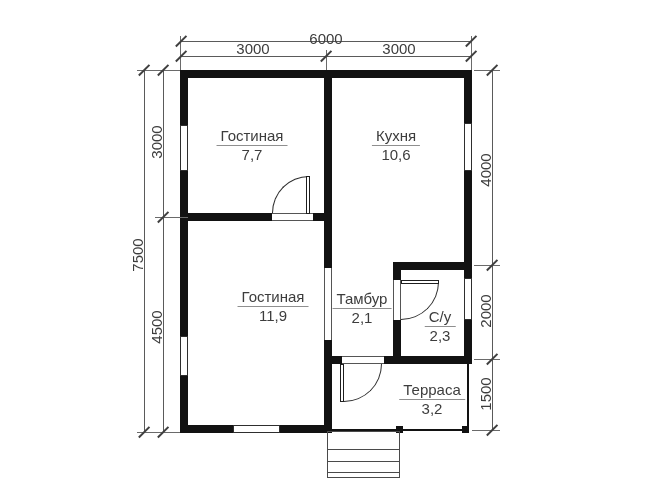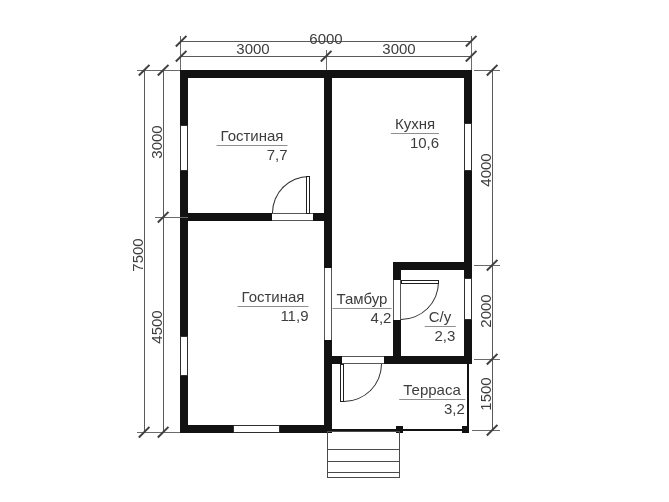--- a/index.html
+++ b/index.html
@@ -17,21 +17,21 @@
   .arc-br{border-right:1.4px solid #2c2c2c;border-bottom:1.4px solid #2c2c2c;border-bottom-right-radius:100% 100%;}
   .thin{position:absolute;background:#121212;}
   .post{position:absolute;background:#121212;}
   .dline{position:absolute;background:#5a5a5a;}
   .ext{position:absolute;background:#6a6a6a;}
   .tick{position:absolute;width:15px;height:1.6px;background:#3f3f3f;transform:translate(-50%,-50%) rotate(-45deg);}
   .dim-h{position:absolute;font-size:15px;line-height:15px;transform:translateX(-50%);white-space:nowrap;}
   .dim-v{position:absolute;font-size:15px;line-height:15px;transform:translate(-50%,-50%) rotate(-90deg);white-space:nowrap;}
   .room-label{position:absolute;transform:translateX(-50%);text-align:center;font-size:15px;line-height:16px;}
   .room-name{display:inline-block;border-bottom:1px solid #8f8f8f;padding:0 4px 1px 4px;}
-  .room-area{margin-top:1px;text-align:right;}
+  .room-area{margin-top:1px;}
   .stairs{position:absolute;border:1px solid #4a4a4a;box-sizing:border-box;background:transparent;}
   .step-line{position:absolute;left:0;right:0;height:1px;background:#4a4a4a;}
 </style>
 </head>
 <body>
 
 <div class="canvas">
 
   <div class="wall" style="left:180px;top:70px;width:292px;height:8px;"></div>
   <div class="wall" style="left:180px;top:70px;width:8px;height:363px;"></div>
@@ -110,31 +110,31 @@
   <div class="dim-v" style="left:156px;top:142px;">3000</div>
   <div class="dim-v" style="left:156px;top:327px;">4500</div>
   <div class="dim-v" style="left:485px;top:170px;">4000</div>
   <div class="dim-v" style="left:485px;top:311px;">2000</div>
   <div class="dim-v" style="left:485px;top:394px;">1500</div>
 
   <div class="room-label" style="left:252px;top:128px;">
     <div class="room-name">Гостиная</div>
     <div class="room-area">7,7</div>
   </div>
-  <div class="room-label" style="left:396px;top:116px;margin-left:19px;">
+  <div class="room-label" style="left:396px;top:128px;">
     <div class="room-name">Кухня</div>
     <div class="room-area">10,6</div>
   </div>
   <div class="room-label" style="left:273px;top:289px;">
     <div class="room-name">Гостиная</div>
     <div class="room-area">11,9</div>
   </div>
   <div class="room-label" style="left:362px;top:291px;">
     <div class="room-name">Тамбур</div>
-    <div class="room-area">4,2</div>
+    <div class="room-area">2,1</div>
   </div>
   <div class="room-label" style="left:440px;top:309px;">
     <div class="room-name">С/у</div>
     <div class="room-area">2,3</div>
   </div>
   <div class="room-label" style="left:432px;top:382px;">
     <div class="room-name">Терраса</div>
     <div class="room-area">3,2</div>
   </div>
 

